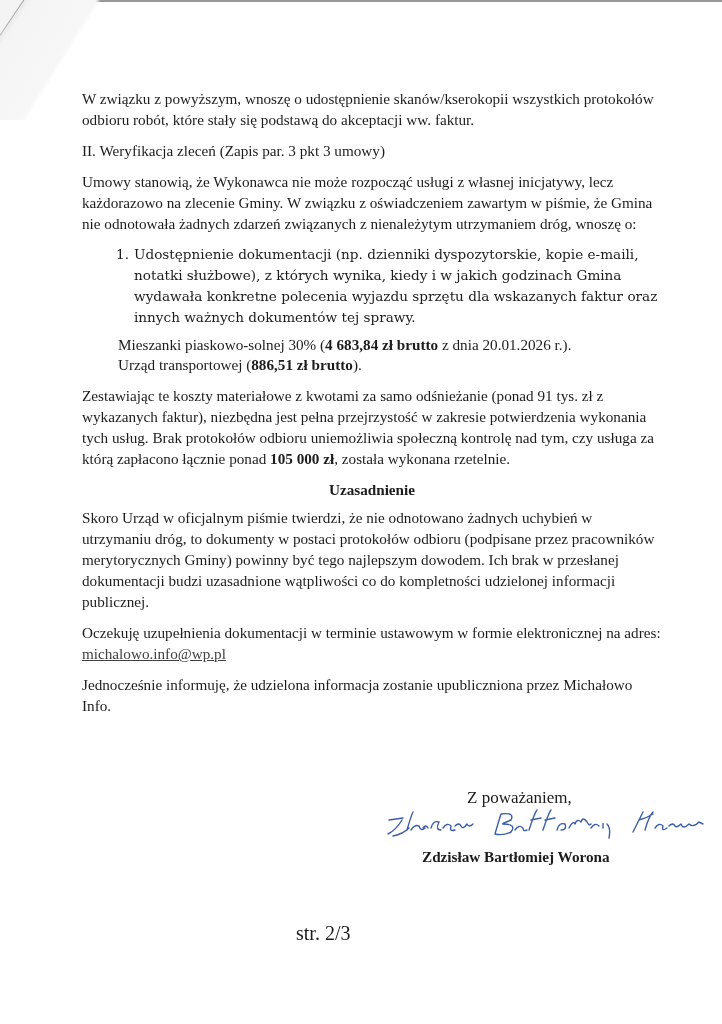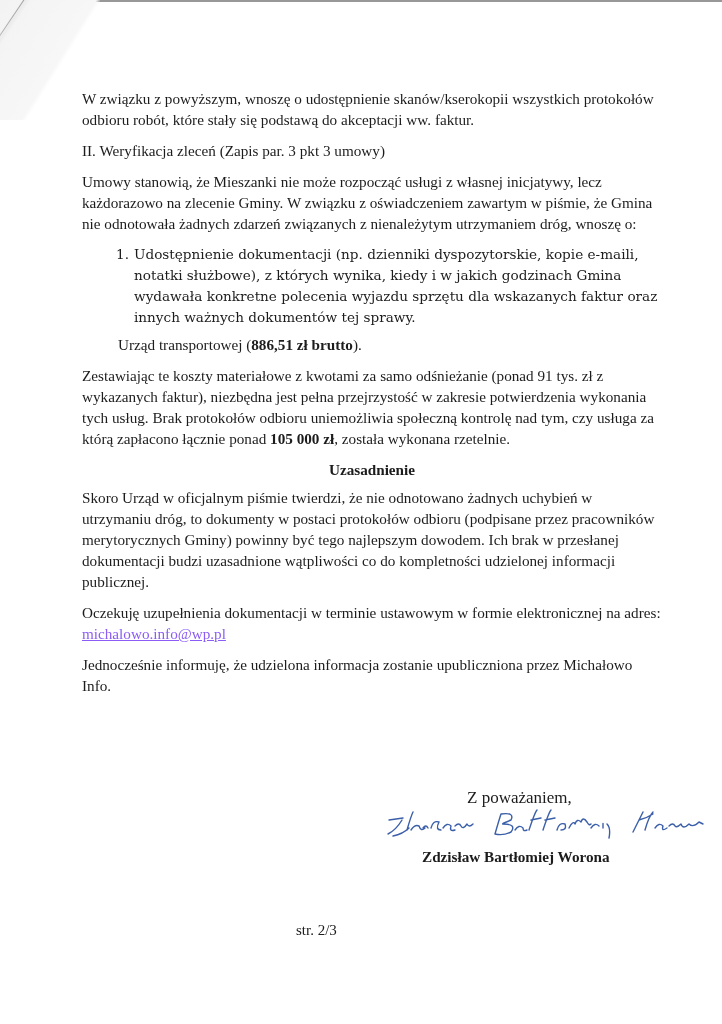--- a/index.html
+++ b/index.html
@@ -27,49 +27,52 @@
     }
     p { margin: 0; }
     .para { margin-bottom: 10px; }
     .heading { font-weight: normal; margin-bottom: 10px; }
     .list { margin: 0 0 7px 0; padding-left: 34px; font-family: "DejaVu Serif", serif; font-size: 13.6px; line-height: 21px; display: flex; }
     .list .num { width: 18px; flex: none; }
     .list .txt { flex: 1; }
     .purchases { padding-left: 36px; margin-bottom: 10px; }
     .purchases p { line-height: 20px; }
     .center-heading { text-align: center; font-weight: bold; margin-bottom: 7px; }
-    .link { color: #8b5cf6; text-decoration: underline; }
+    .link { color: #404040; text-decoration: underline; }
     .closing { position: absolute; left: 467px; top: 788px; font-size: 17px; }
     .signature {
       position: absolute; left: 383px; top: 806px; width: 325px; height: 36px;
     }
     .signer { position: absolute; left: 422px; top: 848px; font-weight: bold; font-size: 15.2px; }
-    .page-num { position: absolute; left: 296px; top: 922px; font-size: 15px; }
+    .page-num { position: absolute; left: 296px; top: 922px; font-size: 20px; }
   </style>
 </head>
 <body>
 
 <div class="page">
   <div class="topline"></div>
   <div class="fold"></div>
   <div class="fold-edge"></div>
 
   <div class="content">
     <p class="para">W związku z powyższym, wnoszę o udostępnienie skanów/kserokopii wszystkich protokołów odbioru robót, które stały się podstawą do akceptacji ww. faktur.</p>
 
     <p class="heading">II. Weryfikacja zleceń (Zapis par. 3 pkt 3 umowy)</p>
-    <p class="para">Umowy stanowią, że Mieszanki nie może rozpocząć usługi z własnej inicjatywy, lecz każdorazowo na zlecenie Gminy. W związku z oświadczeniem zawartym w piśmie, że Gmina nie odnotowała żadnych zdarzeń związanych z nienależytym utrzymaniem dróg, wnoszę o:</p>
+    <p class="para">Umowy stanowią, że Wykonawca nie może rozpocząć usługi z własnej inicjatywy, lecz każdorazowo na zlecenie Gminy. W związku z oświadczeniem zawartym w piśmie, że Gmina nie odnotowała żadnych zdarzeń związanych z nienależytym utrzymaniem dróg, wnoszę o:</p>
 
     <div class="list">
       <span class="num">1.</span>
       <span class="txt">Udostępnienie dokumentacji (np. dzienniki dyspozytorskie, kopie e-maili, notatki służbowe), z których wynika, kiedy i w jakich godzinach Gmina wydawała konkretne polecenia wyjazdu sprzętu dla wskazanych faktur oraz innych ważnych dokumentów tej sprawy.</span>
     </div>
 
 
     <div class="purchases">
+      <p>
+        <span>Mieszanki piaskowo-solnej 30% (</span><b>4 683,84 zł brutto</b><span> z dnia 20.01.2026 r.).</span>
+      </p>
       <p>
         <span>Urząd transportowej (</span><b>886,51 zł brutto</b><span>).</span>
       </p>
     </div>
 
     <p class="para">
       <span>Zestawiając te koszty materiałowe z kwotami za samo odśnieżanie (ponad 91 tys. zł z wykazanych faktur), niezbędna jest pełna przejrzystość w zakresie potwierdzenia wykonania tych usług. Brak protokołów odbioru uniemożliwia społeczną kontrolę nad tym, czy usługa za którą zapłacono łącznie ponad </span><b>105 000 zł</b><span>, została wykonana rzetelnie.</span>
     </p>
 
     <p class="center-heading">Uzasadnienie</p>

